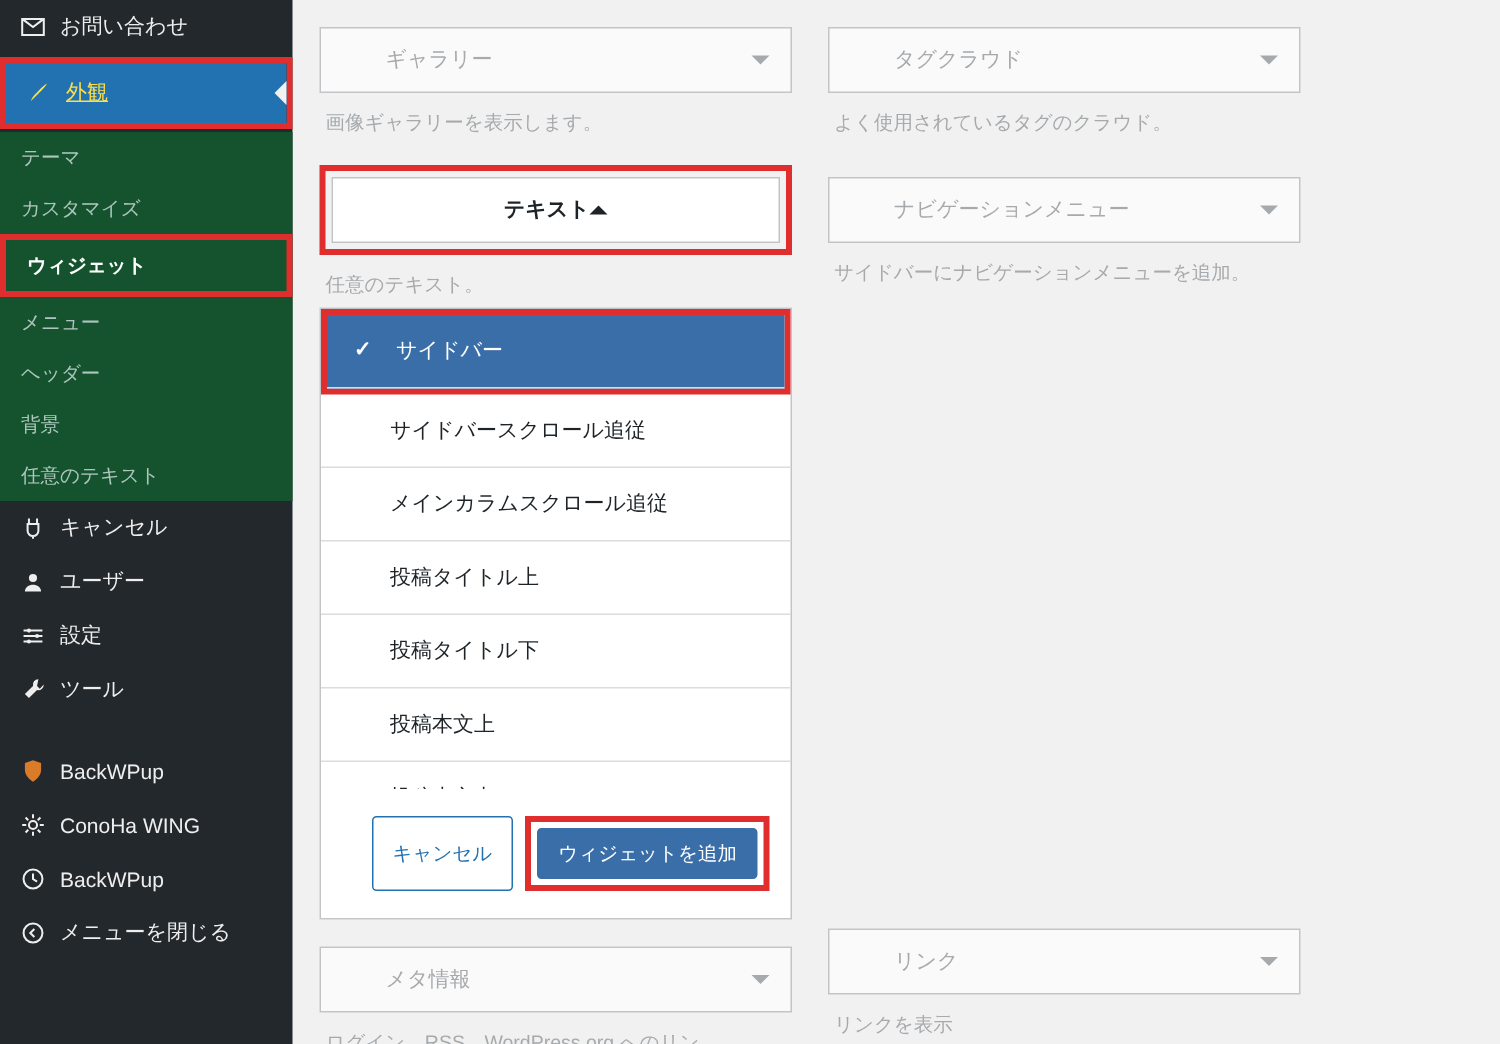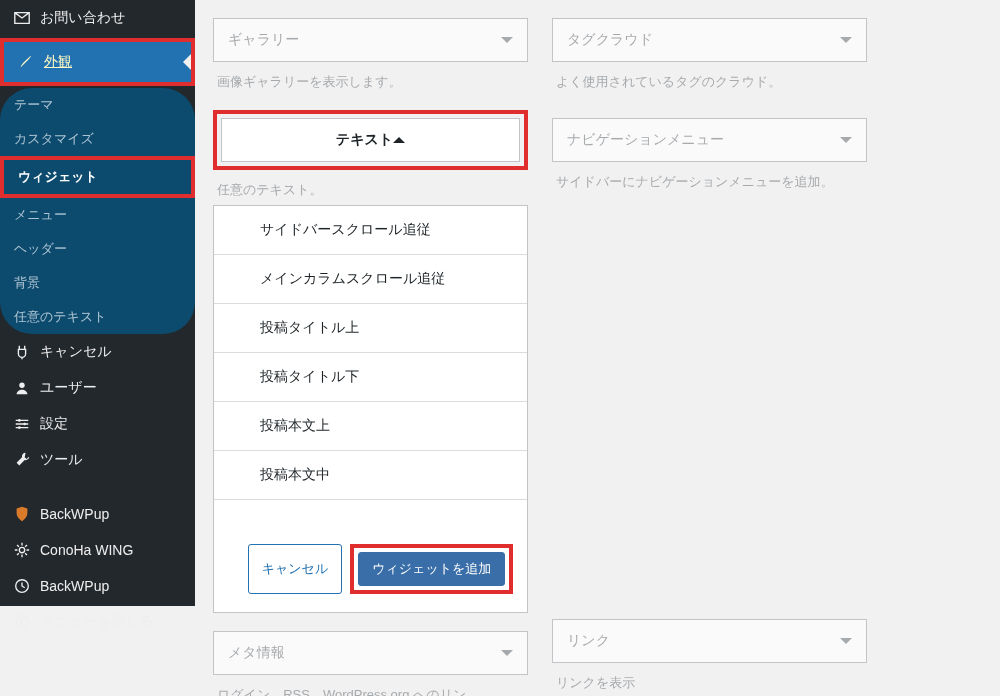--- a/index.html
+++ b/index.html
@@ -1,35 +1,35 @@
 <!DOCTYPE html>
 <html><head>
   <meta charset="utf-8">
   <style>
     * { margin: 0; padding: 0; box-sizing: border-box; font-family: -apple-system, BlinkMacSystemFont, "Segoe UI", "Hiragino Sans", "Hiragino Kaku Gothic ProN", Meiryo, sans-serif; }
     body { width: 1000px; height: 696px; background: #f1f1f1; display: flex; overflow: hidden; }
     
-    .sidebar { width: 195px; background: #23282d; color: #eee; height: 606px; flex-shrink: 0; }
+    .sidebar { width: 195px; background: #23282d; color: #eee; height: 696px; flex-shrink: 0; }
     .sidebar-item { display: flex; align-items: center; padding: 8px 12px; cursor: pointer; font-size: 14px; color: #eee; }
-    .sidebar-item.active { background: #2271b1; color: #fef9c3; position: relative; text-decoration: underline; }
+    .sidebar-item.active { background: #2271b1; color: #fde047; position: relative; text-decoration: underline; }
     .sidebar-item.active::after { content: ""; position: absolute; right: 0; top: 50%; transform: translateY(-50%); border: 8px solid transparent; border-right-color: #f1f1f1; }
     .sidebar-item .icon { width: 20px; height: 20px; margin-right: 8px; display: inline-flex; align-items: center; justify-content: center; fill: rgba(240,246,252,.6); }
     .sidebar-item.active .icon { fill: #fff; }
-    .sub-list { background: #0c4a6e; border-radius: 32px; }
+    .sub-list { background: #14532d; }
     .sub-item { padding: 8px 12px 8px 14px; font-size: 13px; color: rgba(240,246,252,.7); cursor: pointer; }
     .sub-item.current { color: #fff; font-weight: 600; }
     
     .main { flex: 1; padding: 0 18px; position: relative; }
     .widget-row { display: flex; gap: 24px; }
     .widget-col { flex: 1; max-width: 315px; }
     
     .widget-header { background: #fff; border: 1px solid #c3c4c7; padding: 12px 14px; display: flex; align-items: center; justify-content: space-between; cursor: pointer; margin-top: 18px; }
     .widget-header.dim { background: #fafafa; }
     .widget-header .title { font-size: 14px; color: #1d2327; font-weight: 600; }
-    .widget-header.dim .title { color: #a7aaad; font-weight: 500; }
+    .widget-header.dim .title { color: #a7aaad; font-weight: 500; margin-left: 29px; }
     .widget-desc { font-size: 13px; color: #a7aaad; padding: 10px 4px 0 4px; line-height: 1.5; }
     
     .arrow { width: 0; height: 0; }
     .arrow.down { border-left: 6px solid transparent; border-right: 6px solid transparent; border-top: 6px solid #a7aaad; }
     .arrow.up { border-left: 6px solid transparent; border-right: 6px solid transparent; border-bottom: 6px solid #1d2327; }
     
     .expanded-box { border: 1px solid #c3c4c7; border-top: none; background: #fff; position: relative; }
     .dest-list { height: 320px; overflow-y: scroll; }
     .dest-list::-webkit-scrollbar { width: 14px; }
     .dest-list::-webkit-scrollbar-track { background: #f1f1f1; }
@@ -168,20 +168,23 @@
       <div class="hl-wrap-text">
         <div class="widget-header" style="border:1px solid #c3c4c7;">
           <span class="title">テキスト</span>
           <span class="arrow up"></span>
         </div>
       </div>
       <div class="widget-desc">任意のテキスト。</div>
 
       <div class="expanded-box" style="margin-top:6px; border-top:1px solid #c3c4c7;">
         <div class="dest-list">
+          <div class="hl-wrap-dest">
+            <div class="dest-item selected">サイドバー</div>
+          </div>
           <div class="dest-item">サイドバースクロール追従</div>
           <div class="dest-item">メインカラムスクロール追従</div>
           <div class="dest-item">投稿タイトル上</div>
           <div class="dest-item">投稿タイトル下</div>
           <div class="dest-item">投稿本文上</div>
           <div class="dest-item">投稿本文中</div>
         </div>
         <div class="actions">
           <button class="btn btn-secondary">キャンセル</button>
           <span class="hl-wrap-add">

